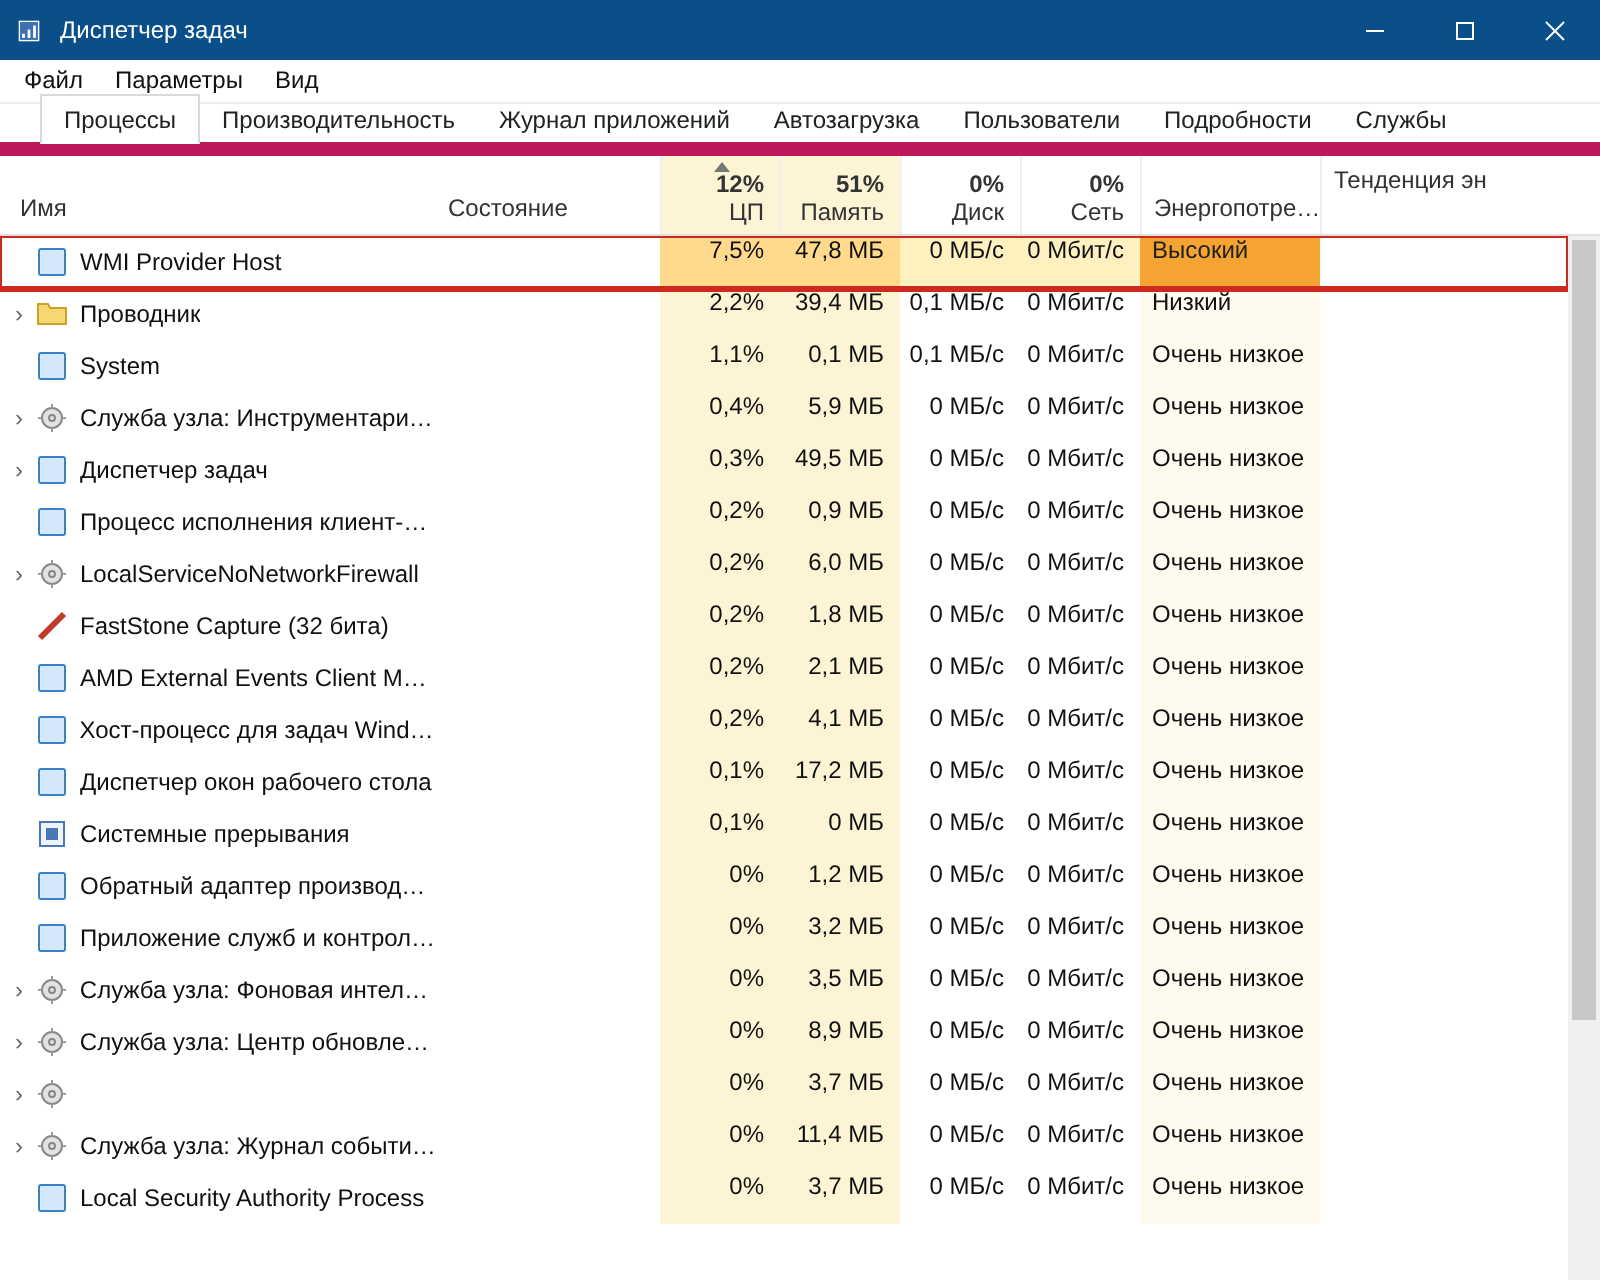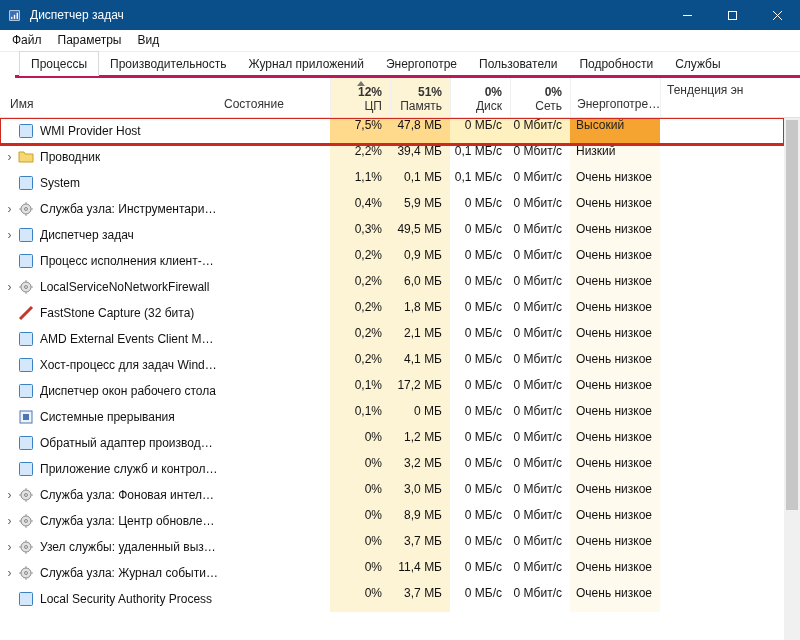--- a/index.html
+++ b/index.html
@@ -7,21 +7,21 @@
 
   .titlebar { height: 30px; background: #0a4e8a; display: flex; align-items: center; color: #fff; }
   .titlebar .icon { width: 16px; height: 16px; margin: 0 6px; display: flex; align-items: center; justify-content: center; }
   .titlebar .title { flex: 1; padding-left: 2px; font-size: 12px; }
   .titlebar .btn { width: 45px; height: 30px; display: flex; align-items: center; justify-content: center; cursor: pointer; }
   .titlebar svg { width: 11px; height: 11px; }
 
   .menubar { height: 22px; display: flex; padding: 0 4px; border-bottom: 1px solid #eee; }
   .menubar .mitem { padding: 3px 8px; cursor: pointer; font-size: 12px; }
 
-  .tabs { height: 26px; display: flex; align-items: flex-end; padding: 0 4px; border-bottom: 3px solid #be185d; margin-left: 15px; }
+  .tabs { height: 26px; display: flex; align-items: flex-end; padding: 0 20px; border-bottom: 7px solid #be185d; }
   .tabs .tab { padding: 5px 11px 4px; font-size: 12px; cursor: pointer; color: #222; }
   .tabs .tab.active { border: 1px solid #d9d9d9; border-bottom: 1px solid #fff; margin-bottom: -1px; background: #fff; }
 
   .colhead { display: flex; height: 40px; border-bottom: 1px solid #e0e0e0; align-items: stretch; font-size: 12px; color: #333; }
   .col-name { width: 220px; display: flex; align-items: flex-end; padding: 0 0 6px 10px; }
   .col-status { width: 110px; display: flex; align-items: flex-end; padding: 0 0 6px 4px; }
   .col-num { width: 60px; display: flex; flex-direction: column; justify-content: flex-end; align-items: flex-end; padding: 0 8px 4px 0; border-left: 1px solid #f0f0f0; position: relative; }
   .col-num.sorted::before { content: ""; position: absolute; top: 3px; left: 50%; transform: translateX(-50%); border-left: 4px solid transparent; border-right: 4px solid transparent; border-bottom: 5px solid #777; }
   .col-num .pct { font-weight: 600; }
   .col-energy { width: 90px; display: flex; align-items: flex-end; padding: 0 0 6px 6px; border-left: 1px solid #f0f0f0; white-space: nowrap; overflow: hidden; text-overflow: ellipsis; }
@@ -87,21 +87,21 @@
 <div class="menubar">
   <div class="mitem">Файл</div>
   <div class="mitem">Параметры</div>
   <div class="mitem">Вид</div>
 </div>
 
 <div class="tabs" id="tabs">
     <div class="tab active">Процессы</div>
     <div class="tab">Производительность</div>
     <div class="tab">Журнал приложений</div>
-    <div class="tab">Энергопотре</div>
+    <div class="tab">Автозагрузка</div>
     <div class="tab">Пользователи</div>
     <div class="tab">Подробности</div>
     <div class="tab">Службы</div>
   </div>
 
 <div class="colhead">
   <div class="col-name">Имя</div>
   <div class="col-status">Состояние</div>
   <div class="col-num h-cpu sorted">
     <span class="pct">12%</span>
@@ -384,21 +384,21 @@
               <line x1="8" y1="1" x2="8" y2="3" stroke="#999"></line>
               <line x1="8" y1="13" x2="8" y2="15" stroke="#999"></line>
               <line x1="1" y1="8" x2="3" y2="8" stroke="#999"></line>
               <line x1="13" y1="8" x2="15" y2="8" stroke="#999"></line>
             </svg>
           </span>
           <span class="rtext">Служба узла: Фоновая интелл…</span>
         </div>
         <div class="rstat"></div>
         <div class="rnum h-cpu">0%</div>
-        <div class="rnum h-mem">3,0 МБ</div>
+        <div class="rnum h-mem">3,5 МБ</div>
         <div class="rnum ">0 МБ/с</div>
         <div class="rnum ">0 Мбит/с</div>
         <div class="renergy cell-en-def">Очень низкое</div>
       </div>
       <div class="row">
         <div class="rname">
           <span class="exp">›</span>
           <span class="ricon">
             <svg class="svc-icon" width="16" height="16" viewBox="0 0 16 16">
               <circle cx="8" cy="8" r="5" fill="#e7e7e7" stroke="#999"></circle>
@@ -424,21 +424,20 @@
           <span class="ricon">
             <svg class="svc-icon" width="16" height="16" viewBox="0 0 16 16">
               <circle cx="8" cy="8" r="5" fill="#e7e7e7" stroke="#999"></circle>
               <circle cx="8" cy="8" r="1.5" fill="#999"></circle>
               <line x1="8" y1="1" x2="8" y2="3" stroke="#999"></line>
               <line x1="8" y1="13" x2="8" y2="15" stroke="#999"></line>
               <line x1="1" y1="8" x2="3" y2="8" stroke="#999"></line>
               <line x1="13" y1="8" x2="15" y2="8" stroke="#999"></line>
             </svg>
           </span>
-          <span class="rtext">Узел службы: удаленный выз…</span>
         </div>
         <div class="rstat"></div>
         <div class="rnum h-cpu">0%</div>
         <div class="rnum h-mem">3,7 МБ</div>
         <div class="rnum ">0 МБ/с</div>
         <div class="rnum ">0 Мбит/с</div>
         <div class="renergy cell-en-def">Очень низкое</div>
       </div>
       <div class="row">
         <div class="rname">

